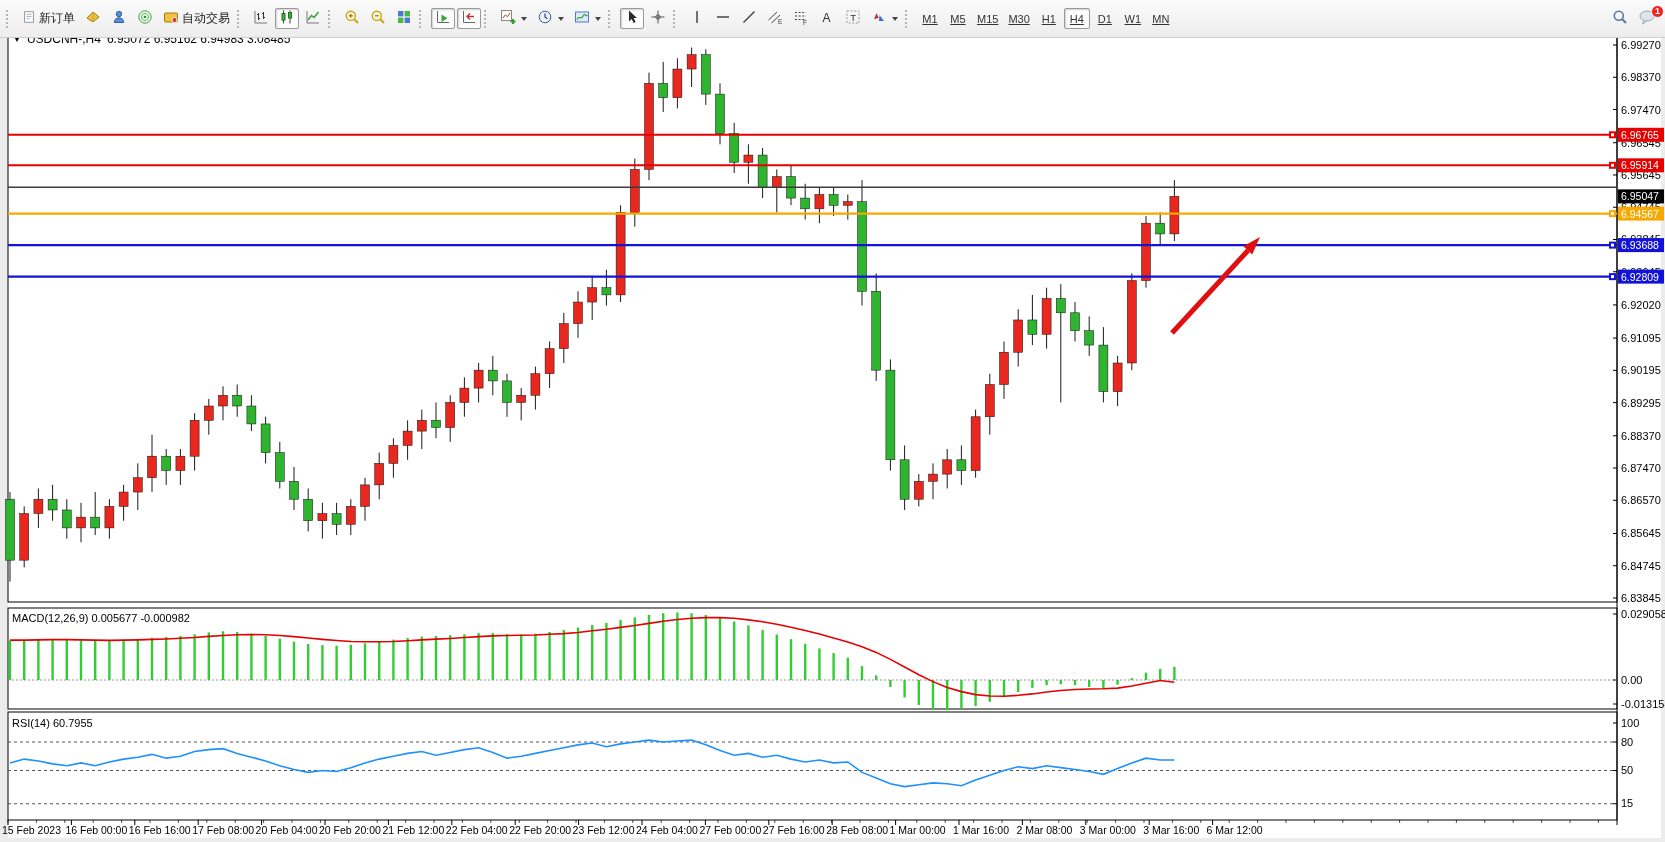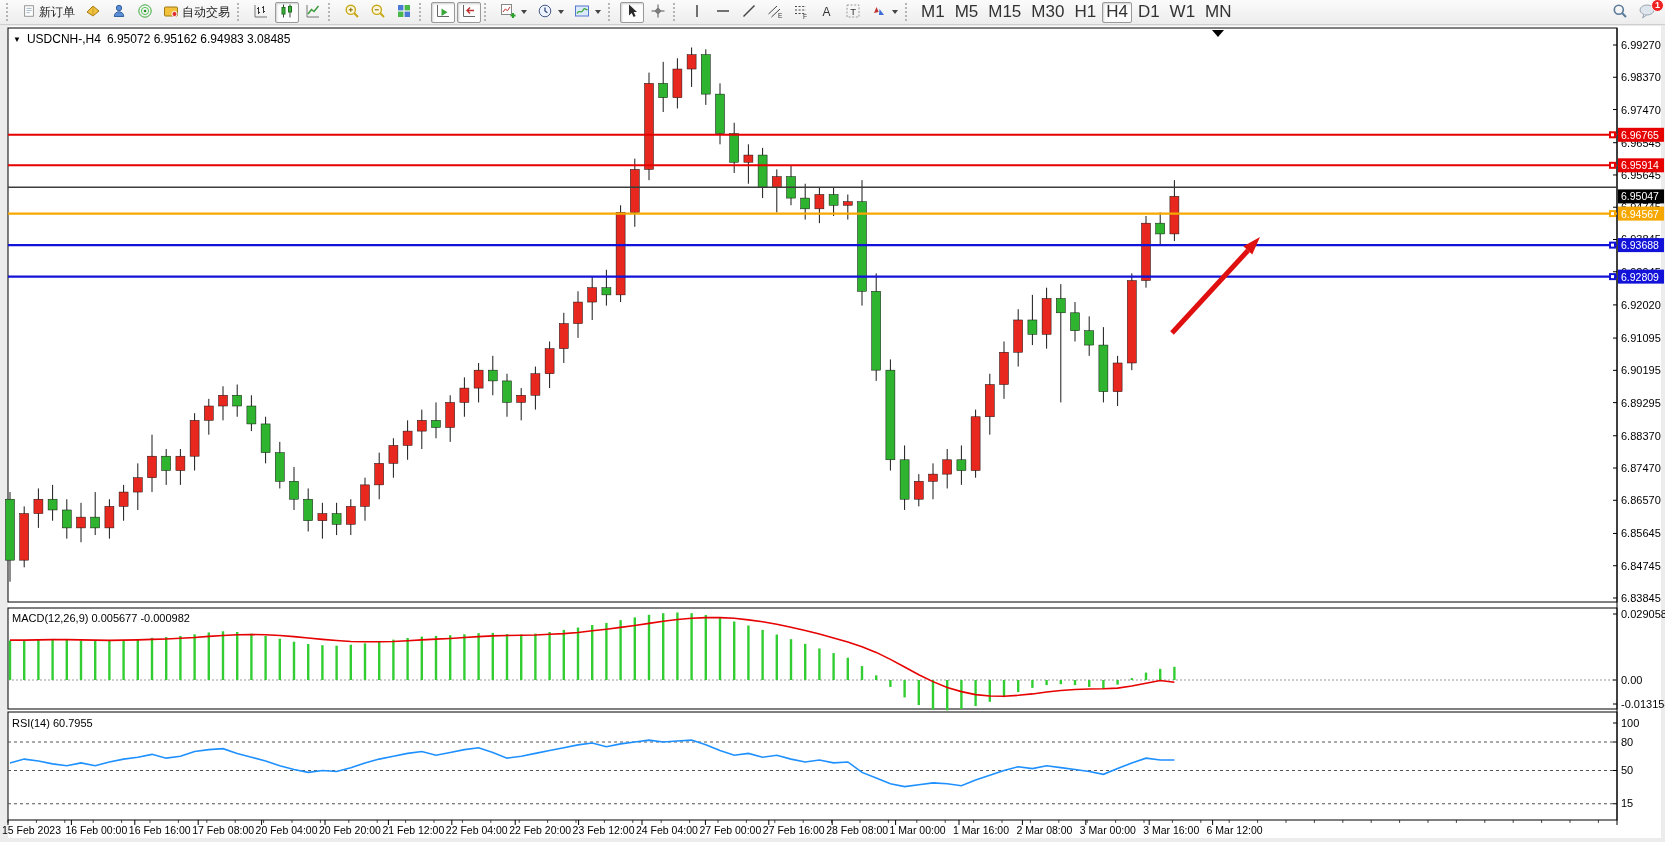--- a/index.html
+++ b/index.html
@@ -1,23 +1,23 @@
 <!DOCTYPE html>
 <html><head>
 <meta charset="utf-8">
 <style>
   html,body{margin:0;padding:0;}
   body{width:1665px;height:842px;background:#e9e9e9;font-family:"Liberation Sans","DejaVu Sans",sans-serif;overflow:hidden;position:relative;}
   
-  .toolbar{position:absolute;left:0;top:0;width:1665px;height:25px;background:linear-gradient(#fbfbfb,#ededed);border-bottom:1px solid #cfcfcf;display:flex;align-items:center;padding:0 4px;box-sizing:border-box;z-index:5;}
+  .toolbar{position:absolute;left:0;top:0;width:1665px;height:38px;background:linear-gradient(#fbfbfb,#ededed);border-bottom:1px solid #cfcfcf;display:flex;align-items:center;padding:0 4px;box-sizing:border-box;z-index:5;}
   .grip{width:5px;height:18px;border-left:2px dotted #b5b5b5;margin:0 4px 0 2px;}
   .tbtn{height:21px;min-width:23px;border:1px solid transparent;background:transparent;display:inline-flex;align-items:center;justify-content:center;gap:3px;font-size:12px;color:#222;padding:0 3px;margin:0 1px;border-radius:2px;cursor:default;font-family:inherit;}
   .tbtn.pressed{background:#fdfdfd;border:1px solid #9a9a9a;box-shadow:inset 1px 1px 2px rgba(0,0,0,.18);}
   .tbtn .caret{width:0;height:0;border-left:3.5px solid transparent;border-right:3.5px solid transparent;border-top:4px solid #444;margin-left:2px;}
-  .tf{font-size:17px;color:#333;min-width:26px;}
+  .tf{font-size:11px;color:#333;min-width:26px;text-decoration:underline;}
   .spacer{margin-left:auto;}
   .badge{position:absolute;top:-4px;right:-5px;background:#e22;color:#fff;border:1px solid #fff;border-radius:8px;font-size:9px;line-height:11px;min-width:11px;text-align:center;font-weight:bold;}
   .rel{position:relative;}
   
   #chart-title{position:absolute;left:13px;top:32px;z-index:4;font-size:12px;color:#000;display:flex;align-items:center;gap:6px;}
   #chart-title .tri{font-size:8px;}
   
   #cs{position:absolute;left:0;top:26px;z-index:1;}
   #cs text{fill:#000;font-family:"Liberation Sans","DejaVu Sans",sans-serif;}
   #cs text.ax{font-size:11px;}

